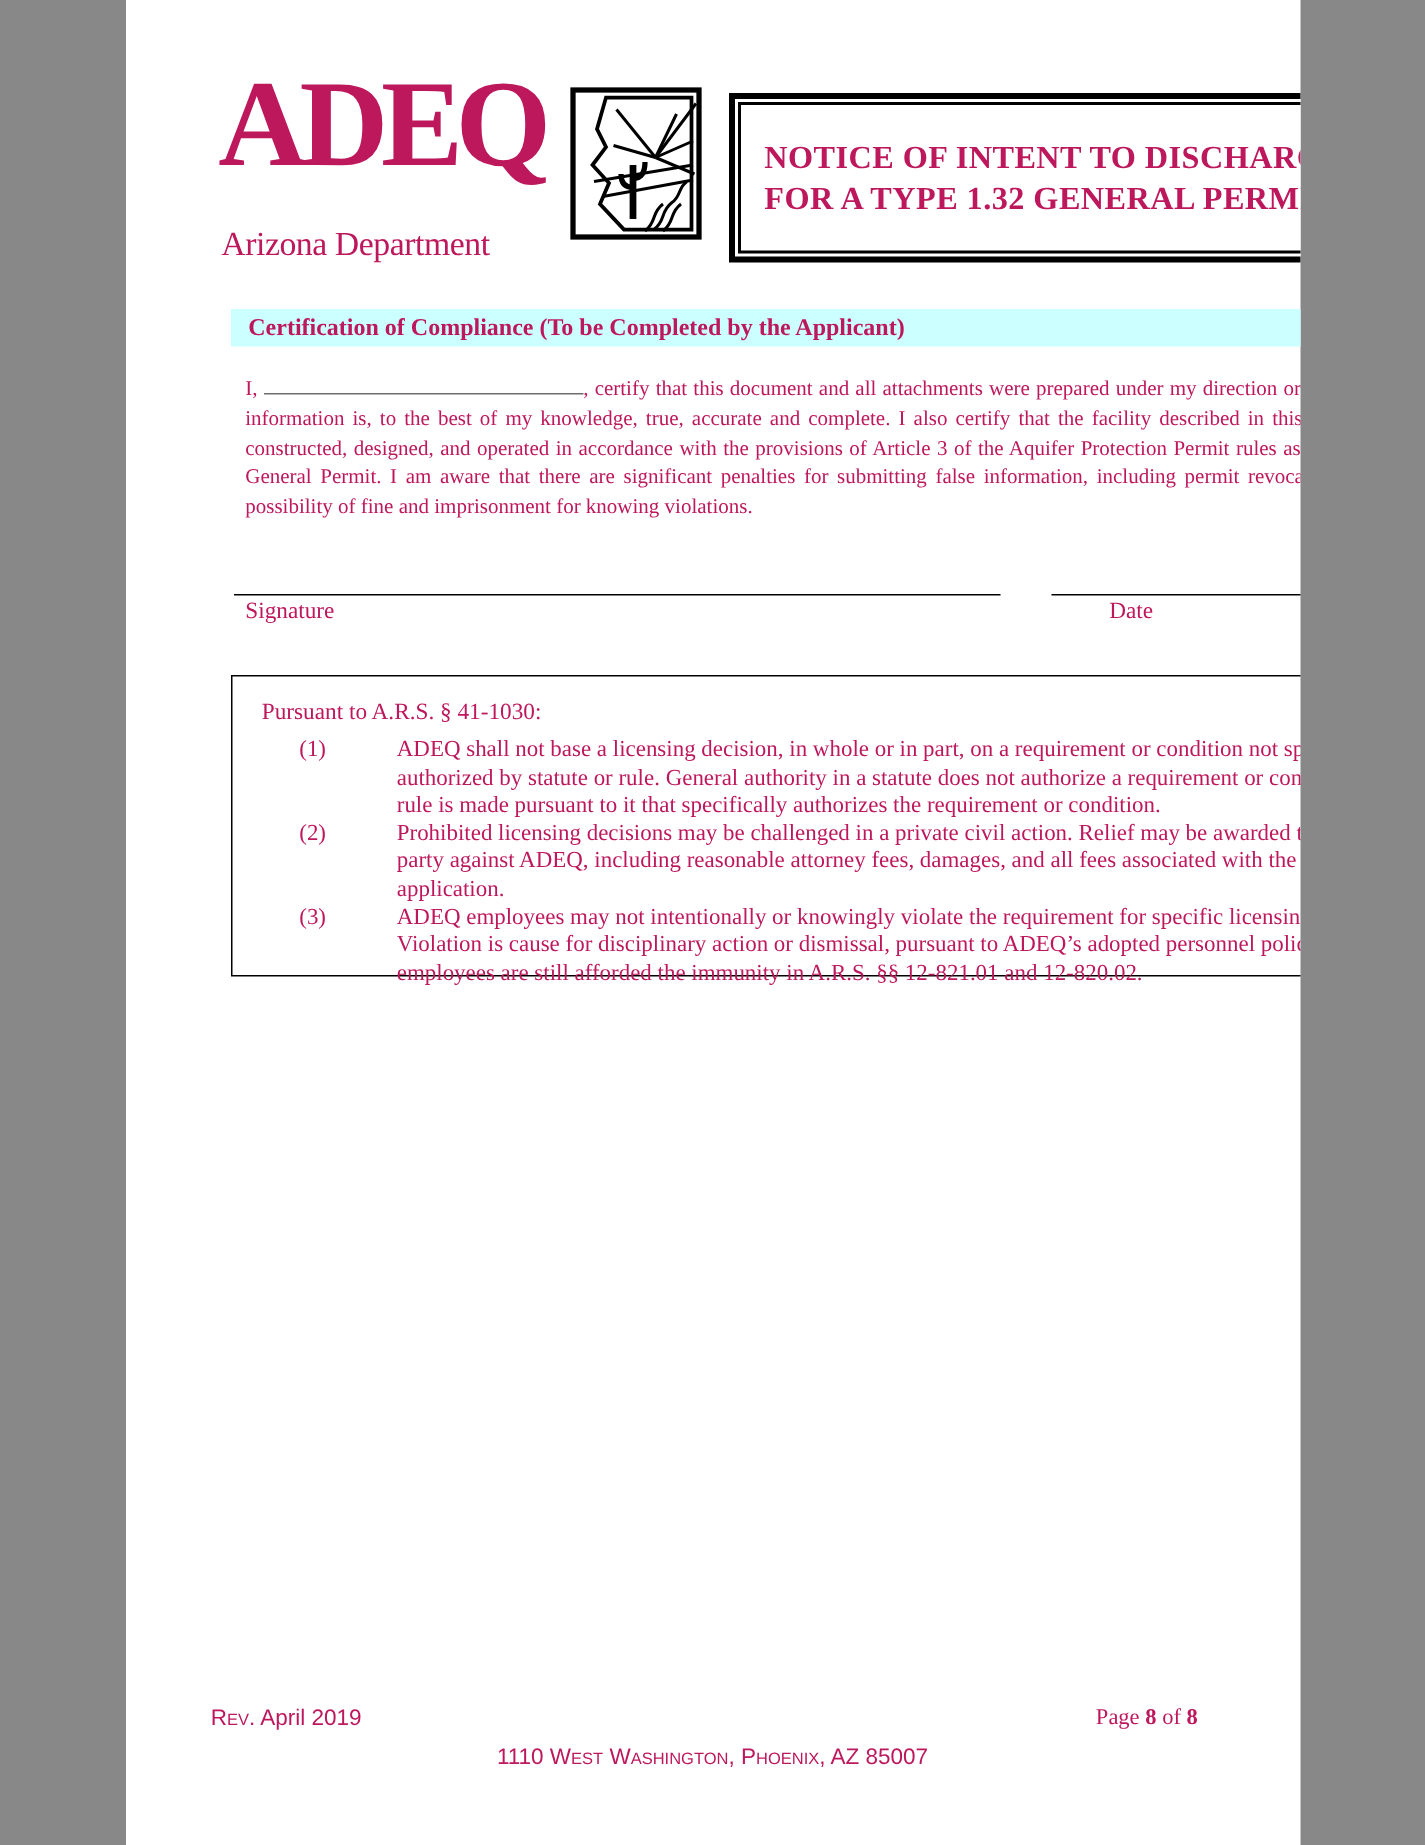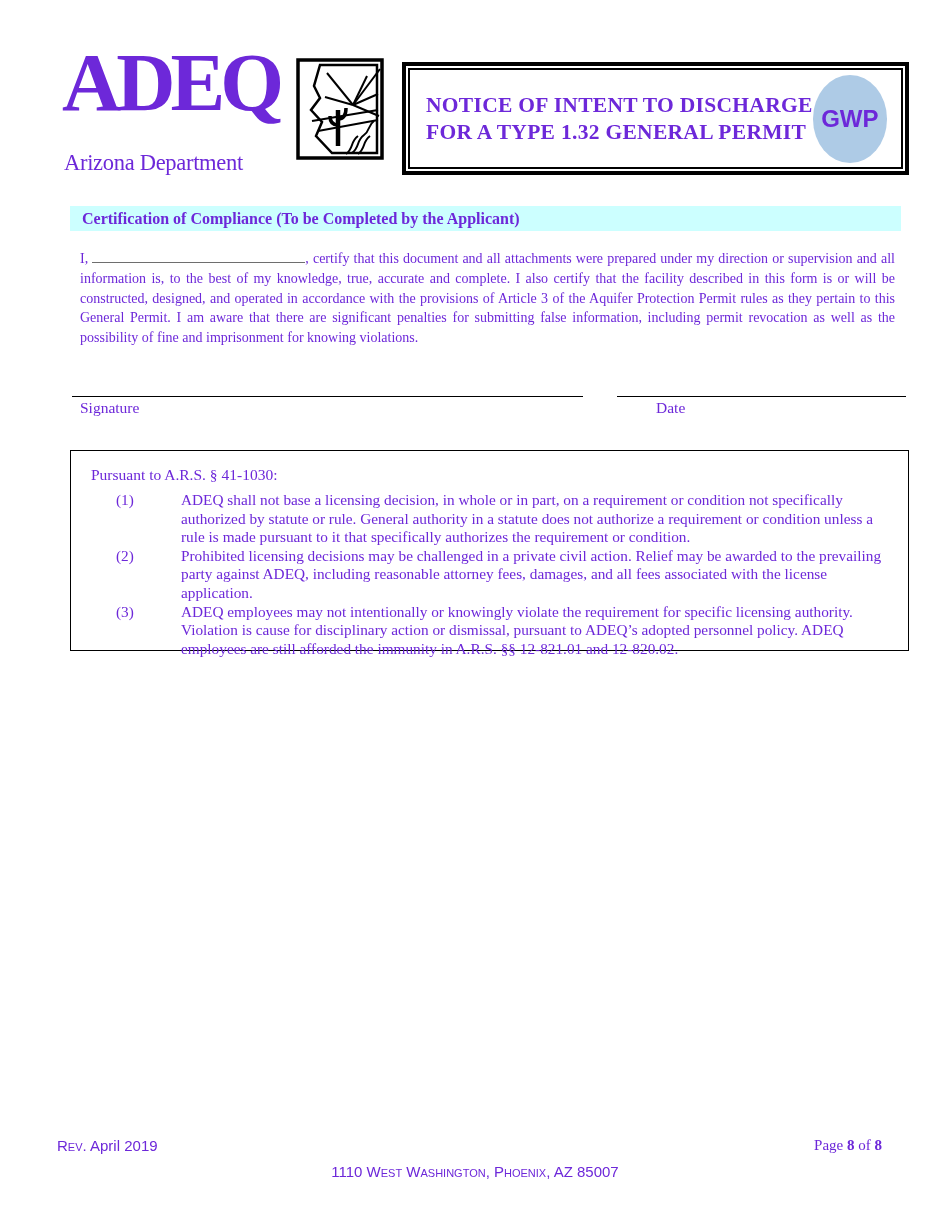--- a/index.html
+++ b/index.html
@@ -1,19 +1,19 @@
 <!DOCTYPE html>
 <html><head>
 <meta charset="utf-8">
 <style>
   html,body{margin:0;padding:0;background:#888;}
   .page{
-    position:relative;width:950px;height:1230px;background:#ffffff;
+    position:relative;width:783px;height:1230px;background:#ffffff;
     margin:0 auto;overflow:hidden;
-    font-family:"Liberation Serif", serif;color:#6d28d9;
+    font-family:"Liberation Serif", serif;color:#be185d;
   }
   
   .logo{position:absolute;left:64px;top:56px;width:320px;height:116px;}
   .adeq-word{
     position:absolute;left:-2px;top:-14px;
     font-family:"Liberation Serif", serif;font-weight:bold;
     font-size:82px;letter-spacing:-5px;line-height:1;
   }
   .logo-sub{position:absolute;left:0;bottom:-2px;line-height:1.0;}
   .logo-sub div{

